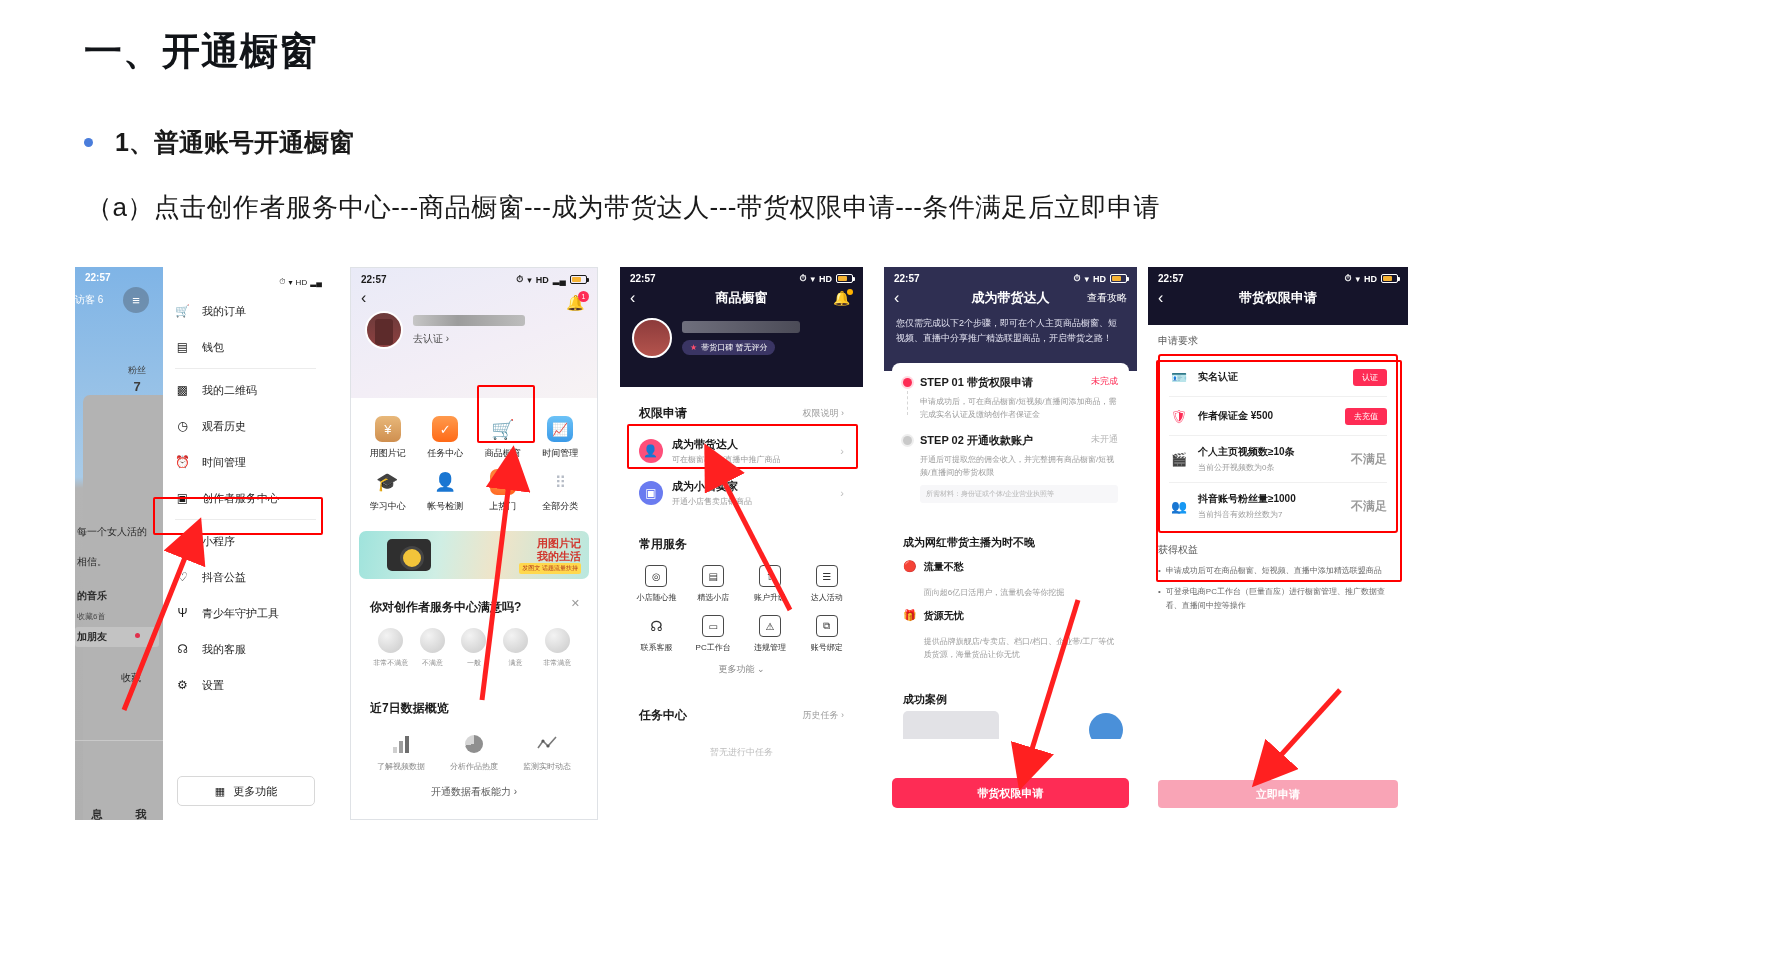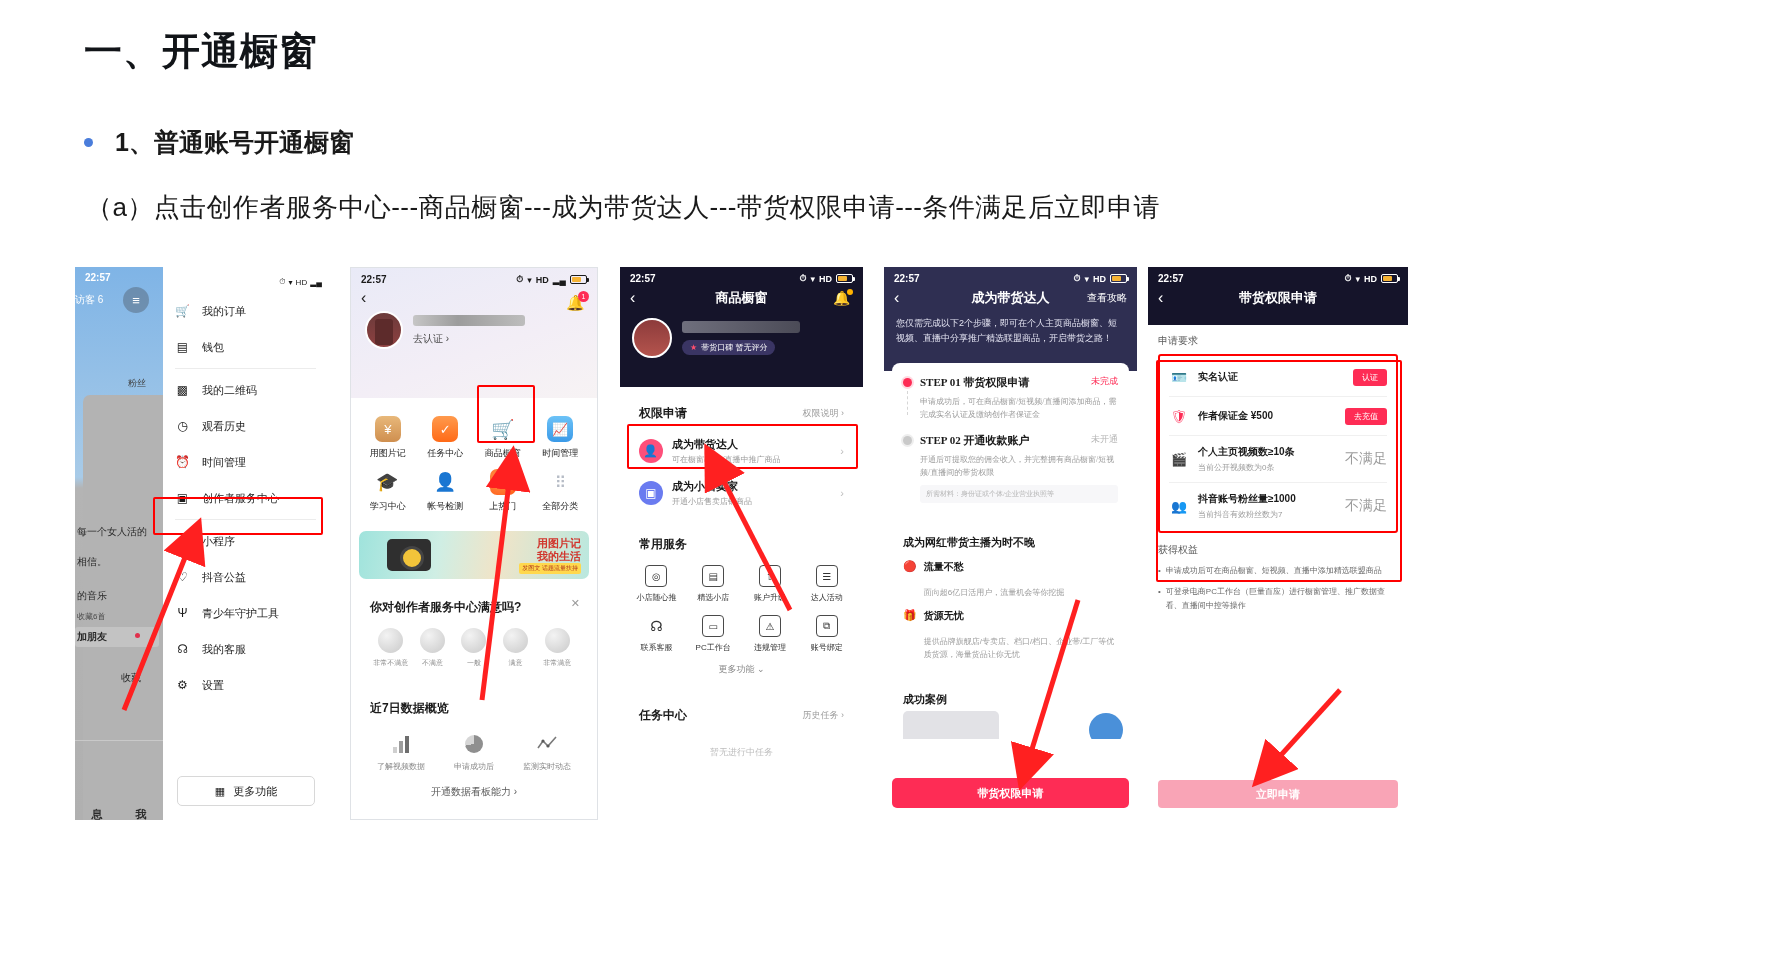--- a/index.html
+++ b/index.html
@@ -60,21 +60,21 @@
   
   #phone1 .bgcard {
     position:absolute; left:0; top:0; width:88px; height:553px;
     background: linear-gradient(#7fb4e6, #a8cbe8 38%, #b4b4b4 40%, #b0b0b0);
     overflow:hidden;
   }
   #phone1 .bg-time{position:absolute;left:10px;top:5px;font-size:10px;color:#fff;font-weight:bold;}
   #phone1 .bg-visit{position:absolute;left:0px;top:26px;font-size:10px;color:#fff;}
   #phone1 .bg-menuicon{position:absolute;left:48px;top:20px;width:26px;height:26px;border-radius:50%;
     background:rgba(90,110,130,.55);color:#fff;font-size:13px;display:flex;align-items:center;justify-content:center;}
-  #phone1 .bg-fanbox{position:absolute;left:36px;top:110px;width:52px;text-align:center;color:#3d3d3d;}
+  #phone1 .bg-fanbox{position:absolute;left:36px;top:97px;width:52px;text-align:center;color:#3d3d3d;}
   #phone1 .bg-fanbox .lbl{font-size:9px;}
   #phone1 .bg-fanbox .num{font-size:13px;font-weight:bold;margin-top:2px;}
   #phone1 .bg-greyblock{position:absolute;left:8px;top:128px;width:80px;height:425px;background:#b3b3b3;border-radius:7px 0 0 0;}
   #phone1 .bg-txt{position:absolute;left:2px;font-size:10px;color:#2b2b2b;}
   #phone1 .bg-sub{position:absolute;left:2px;font-size:8px;color:#4a4a4a;}
   #phone1 .bg-pill{position:absolute;left:0px;top:360px;width:84px;height:20px;background:#c3c3c3;border-radius:3px;}
   #phone1 .bg-bottomline{position:absolute;left:0;top:473px;width:88px;height:1px;background:#c9c9c9;}
   #phone1 .bg-tabs{position:absolute;left:0;top:540px;width:88px;display:flex;justify-content:space-around;font-size:11px;color:#2b2b2b;font-weight:bold;}
 
   #phone1 .drawer {
@@ -169,21 +169,21 @@
   #phone3 .more-func{text-align:center;font-size:9px;color:#8a8a8a;padding:2px 0 9px;}
 
   
   #phone4 .p4head{background:#2f2f52;height:104px;color:#fff;position:relative;}
   #phone4 .p4-status{display:flex;justify-content:space-between;align-items:center;padding:6px 10px 0;font-size:10px;font-weight:bold;}
   #phone4 .p4-nav{display:flex;align-items:center;height:28px;position:relative;justify-content:center;}
   #phone4 .p4-back{position:absolute;left:10px;font-size:16px;}
   #phone4 .p4-title{font-size:13px;font-weight:bold;}
   #phone4 .p4-guide{position:absolute;right:10px;font-size:10px;}
   #phone4 .p4-desc{font-size:9px;line-height:15px;padding:4px 12px 0;color:#e4e4f2;}
-  #phone4 .p4card{margin:-8px 8px 0;background:#fff;border-radius:8px;padding:12px 11px;position:relative;font-family:Liberation Serif, serif;}
+  #phone4 .p4card{margin:-8px 8px 0;background:#fff;border-radius:8px;padding:12px 11px;position:relative;}
   .step-row{display:flex;gap:8px;position:relative;}
   .step-dot{width:9px;height:9px;border-radius:50%;flex:0 0 auto;margin-top:3px;}
   .step-dot.active{background:#fe2c55;box-shadow:0 0 0 2px #ffd9e1;}
   .step-dot.idle{background:#c9c9c9;box-shadow:0 0 0 2px #eee;}
   .step-head{font-size:11px;font-weight:bold;color:#1a1a1a;}
   .step-status{position:absolute;right:0;top:0;font-size:9px;}
   .step-body{font-size:8px;color:#9b9b9b;line-height:13px;margin-top:5px;}
   .step-note{font-size:7px;color:#b5b5b5;background:#f7f7f9;border-radius:3px;padding:4px 6px;margin-top:6px;}
   .dotline{position:absolute;left:4px;top:16px;bottom:6px;border-left:1px dashed #d6d6d6;}
   #phone4 .p4card2{margin:9px 8px 0;background:#fff;border-radius:8px;padding:11px;}
@@ -210,21 +210,21 @@
   #phone5 .p5-title{font-size:13px;font-weight:bold;}
   #phone5 .p5body{background:#fff;padding:9px 10px 0;}
   .sec-label{font-size:10px;color:#5a5a5a;margin-bottom:6px;}
   #phone5 .req-box{border:2px solid #ff0000;border-radius:3px;padding:2px 0;}
   .req-row{display:flex;align-items:center;gap:9px;padding:9px 9px;}
   .req-ic{width:20px;height:20px;display:flex;align-items:center;justify-content:center;font-size:13px;color:#fe2c55;flex:0 0 auto;}
   .req-t{font-size:10px;font-weight:bold;color:#1a1a1a;}
   .req-s{font-size:8px;color:#9b9b9b;margin-top:3px;}
   .req-right{margin-left:auto;display:flex;align-items:center;}
   .req-btn{background:#fe2c55;color:#fff;font-size:8px;border-radius:3px;padding:3px 9px;}
-  .req-status{font-size:14px;color:#9b9b9b;}
+  .req-status{font-size:12px;color:#9b9b9b;font-weight:bold;}
   .req-sep{height:1px;background:#f0f0f0;margin:0 9px;}
   #phone5 .benefits{padding:10px 10px 0;}
   .ben-li{font-size:8px;color:#6a6a6a;line-height:14px;display:flex;gap:5px;margin-top:7px;}
   .ben-li .b{flex:0 0 auto;}
   #phone5 .cta5{
     position:absolute;left:10px;right:10px;bottom:12px;height:28px;border-radius:4px;
     background:#f9a4b6;color:#fff;font-size:11px;font-weight:bold;
     display:flex;align-items:center;justify-content:center;
   }
 
@@ -247,21 +247,21 @@
     <div class="bg-time">22:57</div>
     <div class="bg-visit">访客 6</div>
     <div class="bg-menuicon">≡</div>
     <div class="bg-fanbox">
       <div class="lbl">粉丝</div>
       <div class="num">7</div>
     </div>
     <div class="bg-greyblock"></div>
     <div class="bg-txt" style="top:258px">每一个女人活的</div>
     <div class="bg-txt" style="top:288px">相信。</div>
-    <div class="bg-txt" style="top:322px;font-weight:normal">的音乐</div>
+    <div class="bg-txt" style="top:322px;font-weight:bold">的音乐</div>
     <div class="bg-sub" style="top:344px">收藏6首</div>
     <div class="bg-pill"></div>
     <div class="bg-txt" style="top:363px;font-weight:bold">加朋友</div>
     <div style="position:absolute;left:60px;top:366px;width:5px;height:5px;border-radius:50%;background:#e0304c"></div>
     <div class="bg-txt" style="left:46px;top:404px">收藏</div>
     <div class="bg-bottomline"></div>
     <div class="bg-tabs">
       <span>息</span>
       <span>我</span>
     </div>
@@ -436,21 +436,21 @@
           <span style="width:4px;height:6px;background:#cfcfcf;display:block"></span>
           <span style="width:4px;height:12px;background:#9d9d9d;display:block"></span>
           <span style="width:4px;height:17px;background:#6e6e6e;display:block"></span>
         </div>
         <div class="stat-lbl">了解视频数据</div>
       </div>
       <div class="stat-col">
         <div class="stat-ic">
           <span style="width:18px;height:18px;border-radius:50%;background:conic-gradient(#8f8f8f 0 72%,#d6d6d6 0);display:block"></span>
         </div>
-        <div class="stat-lbl">申请成功后</div>
+        <div class="stat-lbl">分析作品热度</div>
       </div>
       <div class="stat-col">
         <div class="stat-ic">
           <svg width="20" height="18" viewBox="0 0 20 18">
               <polyline points="1,13 6,6 11,11 19,2" fill="none" stroke="#7a7a7a" stroke-width="1.6"></polyline>
               <circle cx="6" cy="6" r="1.6" fill="#5a5a5a"></circle>
               <circle cx="11" cy="11" r="1.6" fill="#5a5a5a"></circle>
             </svg>
         </div>
         <div class="stat-lbl">监测实时动态</div>

